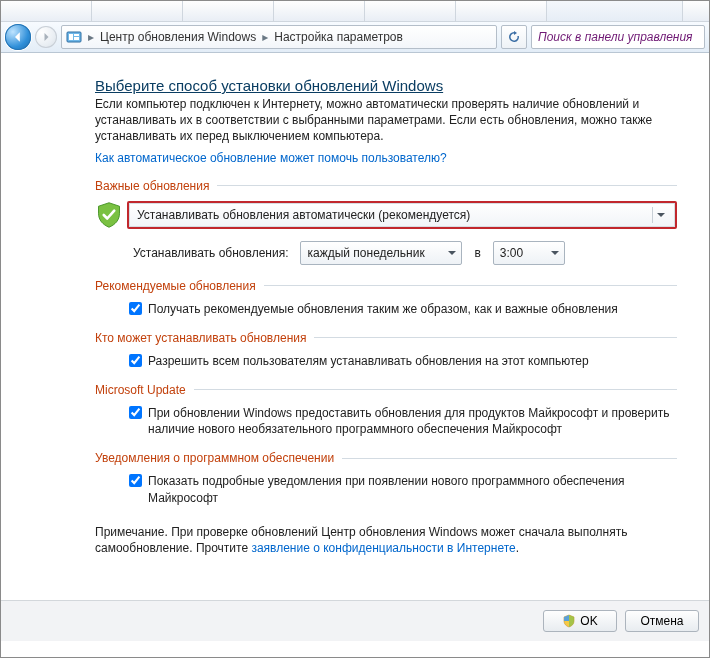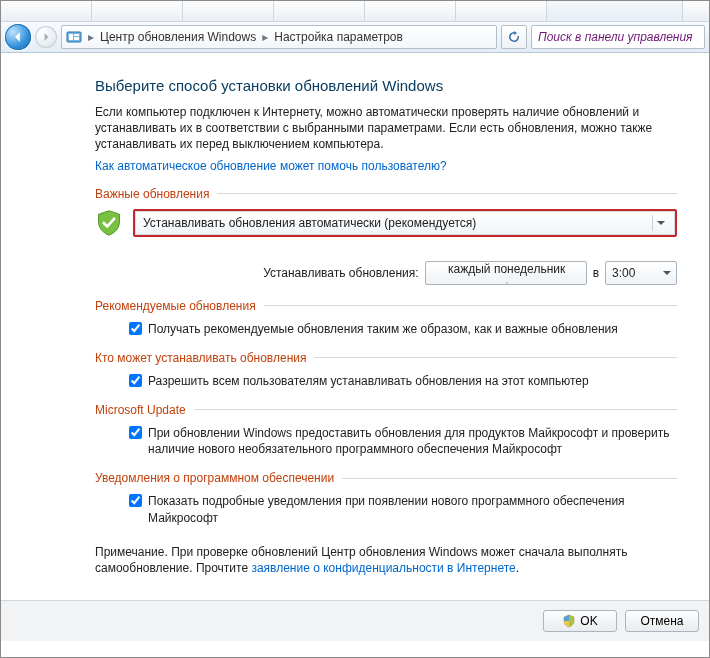--- a/index.html
+++ b/index.html
@@ -17,33 +17,33 @@
   .fwd-btn svg{width:10px;height:10px;fill:#a9b2bb;}
   .addr { flex:1; height:22px; background:linear-gradient(#fff,#f3f6fa); border:1px solid #b4bec9; border-radius:2px; display:flex; align-items:center; padding:0 4px; gap:6px; font-size:12px; color:#333; overflow:hidden;}
   .addr .cp-icon{width:16px;height:16px;}
   .addr .sep{color:#6a7884;}
   .addr .crumb{white-space:nowrap;}
   .ref-btn { width:24px; height:22px; border:1px solid #b4bec9; border-radius:2px; background:linear-gradient(#fff,#eef2f6); display:flex; align-items:center; justify-content:center; cursor:pointer;}
   .ref-btn svg{width:12px;height:12px;fill:#3b6ea5;}
   .search { width:160px; height:22px; border:1px solid #b4bec9; border-radius:2px; background:#fff; display:flex; align-items:center; padding:0 6px; color:#701a75; font-style:italic; font-size:12px; cursor:text;}
   
   .content { position:absolute; top:52px; left:0; right:0; bottom:40px; padding:24px 32px 10px 94px; overflow:hidden;}
-  h1.page-title { font-size:15px; font-weight:400; color:#0a3d62; margin:0 0 10px 0;}
+  h1.page-title { font-size:15px; font-weight:400; color:#0a3d62; margin:0 0 2px 0;text-decoration:underline;}
   p.lead { margin:0 0 6px 0; color:#222; line-height:1.35;}
   a.link { color:#0066cc; text-decoration:none; cursor:pointer;}
   .group { margin-top:14px;}
   .group-header { display:flex; align-items:center; gap:8px;}
   .group-header .gh-label{ color:#c2410c; font-size:12px;}
   .group-header .rule{ flex:1; height:1px; background:#d3dbe2;}
   .group-body{ padding:8px 0 0 34px;}
-  .shield-row{display:flex; align-items:center; gap:10px;}
+  .shield-row{display:flex; align-items:center; gap:4px;}
   .shield-icon{width:28px; height:28px;}
   .important-select { flex:1; height:24px; border:2px solid #c1272d; border-radius:2px; background:linear-gradient(#ffffff,#f1f4f8); display:flex; align-items:center; justify-content:space-between; padding:0 6px 0 8px; font-size:12px; color:#222; cursor:pointer; box-shadow:0 0 0 1px #d7dde3 inset;}
   .drop-btn{width:16px;height:16px;display:flex;align-items:center;justify-content:center;border-left:1px solid #c8cfd6;}
-  .sched-row{margin-top:24px; display:flex; align-items:center; gap:6px;justify-content:flex-end;}
+  .sched-row{margin-top:12px; display:flex; align-items:center; gap:12px;}
   .sched-label{color:#222;}
   select.win7, .win7-select{ height:22px; border:1px solid #a9b4bf; border-radius:2px; background:linear-gradient(#fff,#eef2f6); font:inherit; padding:0 4px; cursor:pointer;}
   .win7-select{display:inline-flex;align-items:center;justify-content:space-between;gap:6px;padding:0 4px 0 6px;}
   .check-row{display:flex; align-items:flex-start; gap:6px; line-height:1.35;}
   input[type=checkbox]{margin:1px 0 0 0; width:13px;height:13px; cursor:pointer;}
   .note{margin-top:18px; line-height:1.4;}
   
   .footer{ position:absolute; left:0; right:0; bottom:16px; height:40px; background:#f2f3f5; border-top:1px solid #d3d7db; display:flex; align-items:center; justify-content:flex-end; gap:8px; padding:0 10px;}
   .btn{ min-width:74px; height:22px; border:1px solid #acb4bd; border-radius:3px; background:linear-gradient(#fefefe,#e8ecf0); font:inherit; padding:0 10px; cursor:pointer; display:inline-flex; align-items:center; justify-content:center; gap:4px;}
   .uac-icon{width:14px;height:14px;}
@@ -118,21 +118,21 @@
             <span>Устанавливать обновления автоматически (рекомендуется)</span>
             <span class="drop-btn">
               <svg class="chev" viewBox="0 0 10 10">
                   <path d="M1 3l4 4 4-4z" fill="#4a5560"></path>
                 </svg>
             </span>
           </div>
         </div>
         <div class="sched-row" style="padding-left:38px;">
           <span class="sched-label">Устанавливать обновления:</span>
-          <span class="win7-select" style="width:150px;flex-direction:column;">
+          <span class="win7-select" style="width:150px;">
             <span>каждый понедельник</span>
             <svg class="chev" viewBox="0 0 10 10">
                 <path d="M1 3l4 4 4-4z" fill="#4a5560"></path>
               </svg>
           </span>
           <span>в</span>
           <span class="win7-select" style="width:60px;">
             <span>3:00</span>
             <svg class="chev" viewBox="0 0 10 10">
                 <path d="M1 3l4 4 4-4z" fill="#4a5560"></path>

